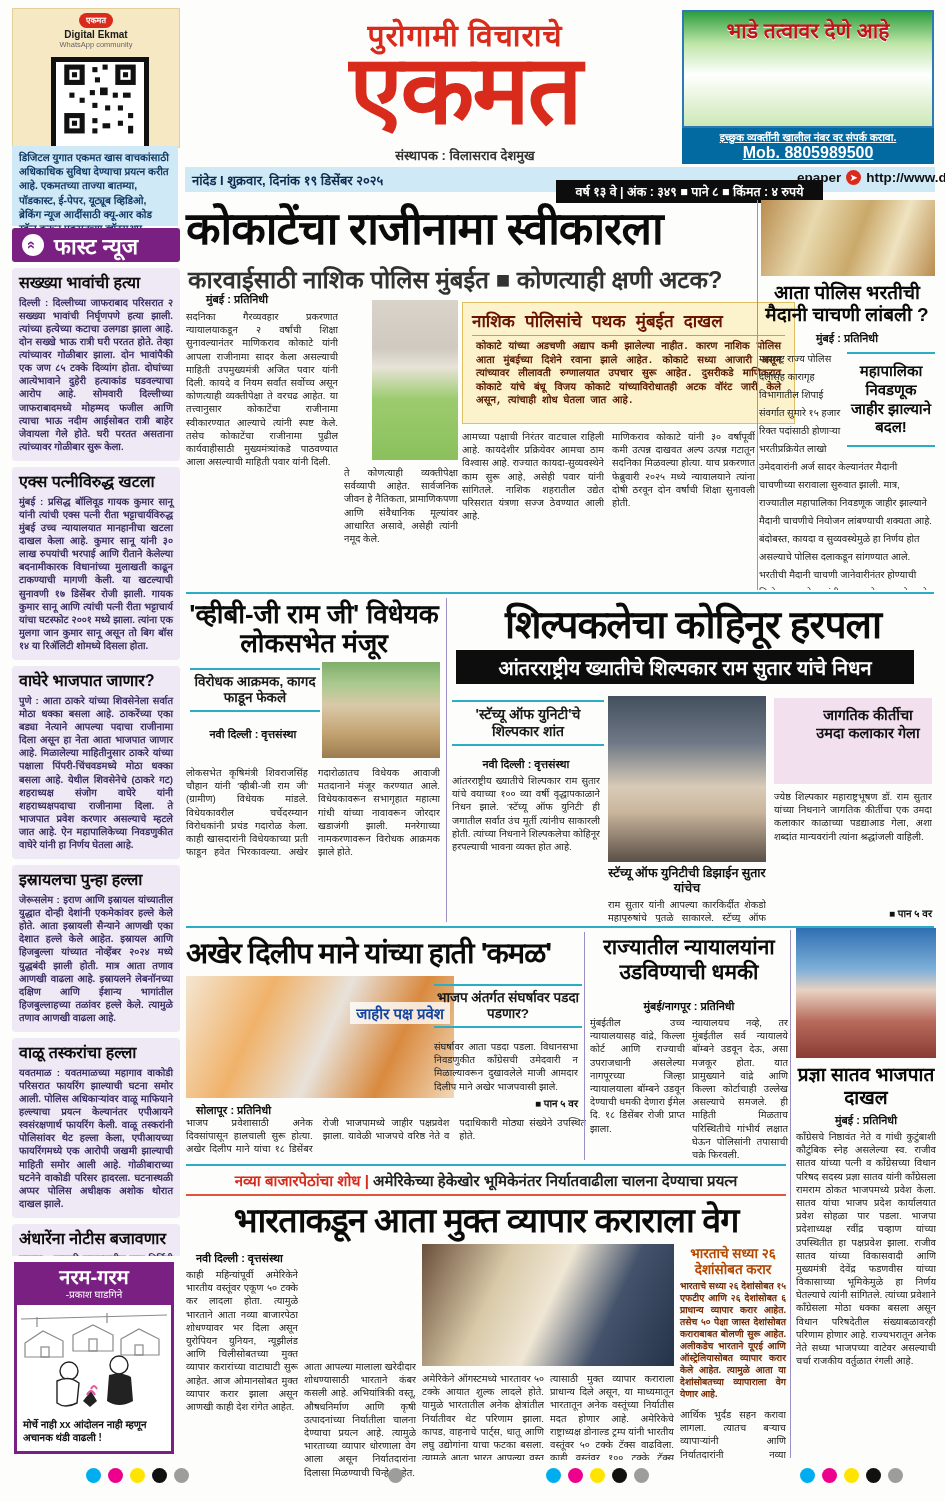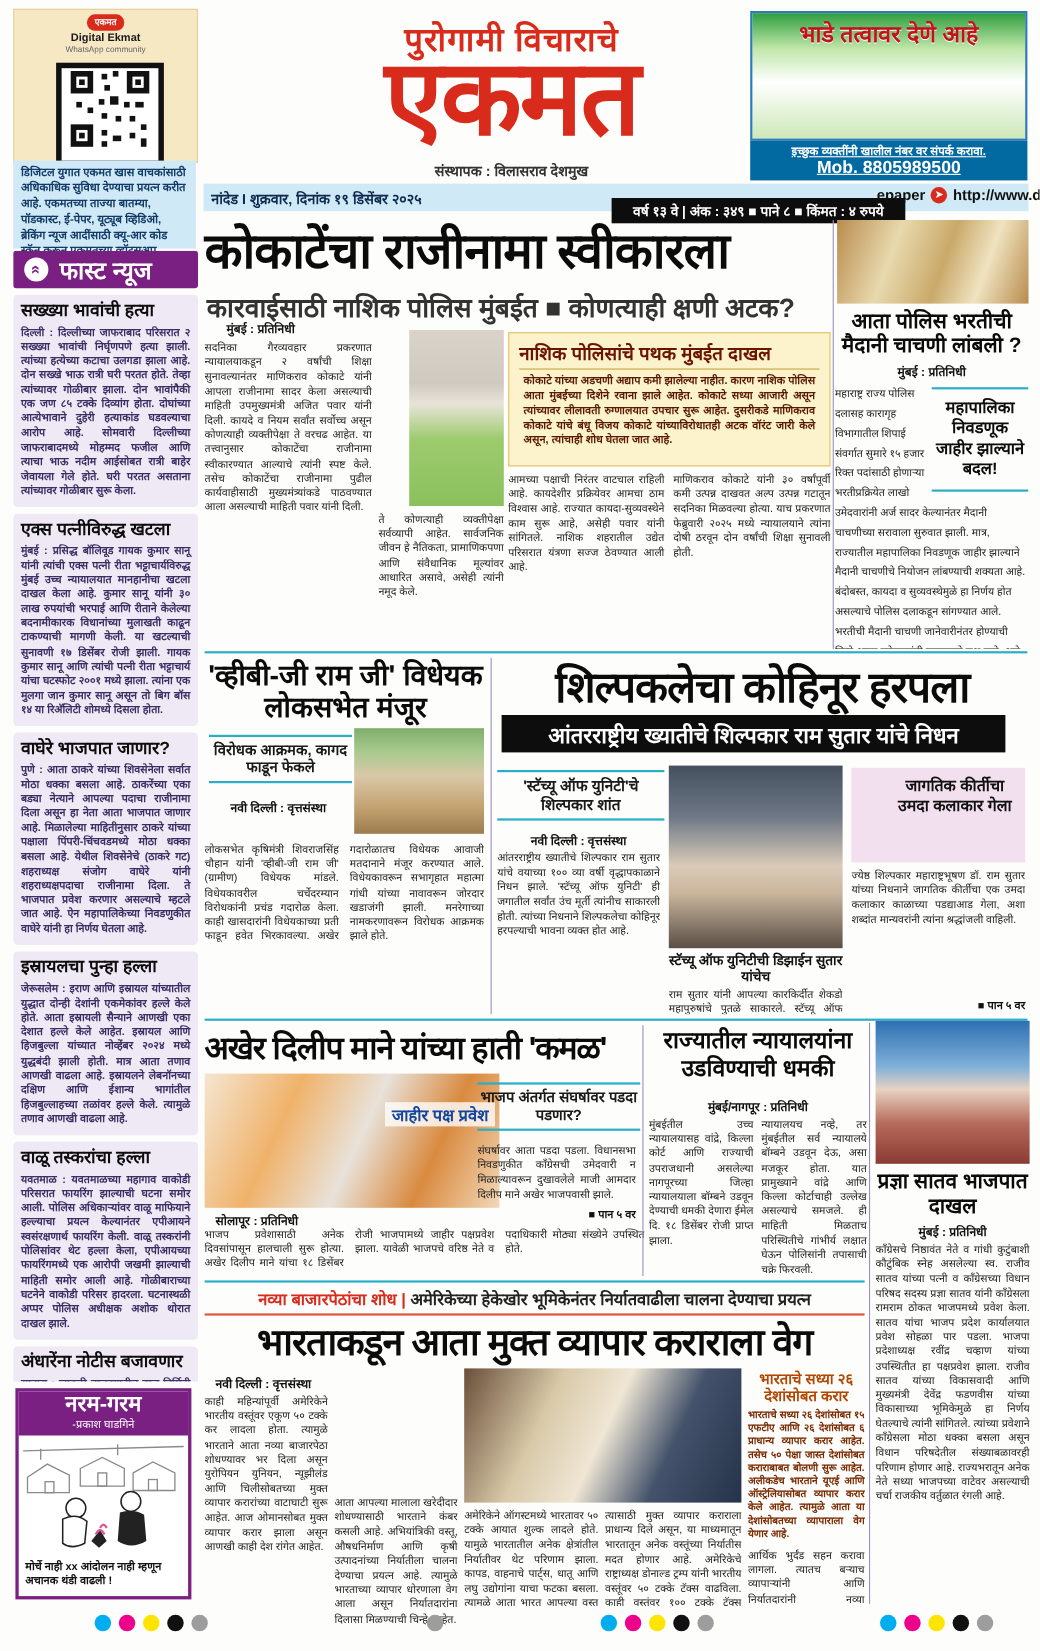--- a/index.html
+++ b/index.html
@@ -206,21 +206,21 @@
   </div>
   <div class="cartoon-cap">मोर्चे नाही xx आंदोलन नाही म्हणून अचानक थंडी वाढली !</div>
 </div>
 
 <div class="abs h-main" style="left:186px;top:206px;width:572px;">कोकाटेंचा राजीनामा स्वीकारला</div>
 <div class="abs h-sub" style="left:188px;top:262px;width:568px;">कारवाईसाठी नाशिक पोलिस मुंबईत ■ कोणत्याही क्षणी अटक?</div>
 <div class="abs byline" style="left:206px;top:291px;">मुंबई : प्रतिनिधी</div>
 <div class="abs body-txt" style="left:186px;top:310px;width:152px;height:280px;overflow:hidden;">सदनिका गैरव्यवहार प्रकरणात न्यायालयाकडून २ वर्षांची शिक्षा सुनावल्यानंतर माणिकराव कोकाटे यांनी आपला राजीनामा सादर केला असल्याची माहिती उपमुख्यमंत्री अजित पवार यांनी दिली. कायदे व नियम सर्वांत सर्वोच्च असून कोणत्याही व्यक्तीपेक्षा ते वरचढ आहेत. या तत्त्वानुसार कोकाटेंचा राजीनामा स्वीकारण्यात आल्याचे त्यांनी स्पष्ट केले. तसेच कोकाटेंचा राजीनामा पुढील कार्यवाहीसाठी मुख्यमंत्र्यांकडे पाठवण्यात आला असल्याची माहिती पवार यांनी दिली.</div>
 <div class="abs photo" style="left:372px;top:300px;width:86px;height:160px;background:linear-gradient(180deg,#d9d3c9 0%,#cfc9bf 30%,#e8e3d8 42%,#9ccb6e 62%,#8bc05c 100%);"></div>
 <div class="abs body-txt" style="left:344px;top:466px;width:114px;height:122px;overflow:hidden;">ते कोणत्याही व्यक्तीपेक्षा सर्वव्यापी आहेत. सार्वजनिक जीवन हे नैतिकता, प्रामाणिकपणा आणि संवैधानिक मूल्यांवर आधारित असावे, असेही त्यांनी नमूद केले.</div>
-<div class="abs yellow-box" style="left:462px;top:302px;width:293px;height:122px;box-sizing:border-box;">
+<div class="abs yellow-box" style="left:462px;top:302px;width:333px;height:122px;box-sizing:border-box;font-family:Liberation Mono, monospace;">
   <h3>नाशिक पोलिसांचे पथक मुंबईत दाखल</h3>
   <p>कोकाटे यांच्या अडचणी अद्याप कमी झालेल्या नाहीत. कारण नाशिक पोलिस आता मुंबईच्या दिशेने रवाना झाले आहेत. कोकाटे सध्या आजारी असून त्यांच्यावर लीलावती रुग्णालयात उपचार सुरू आहेत. दुसरीकडे माणिकराव कोकाटे यांचे बंधू विजय कोकाटे यांच्याविरोधातही अटक वॉरंट जारी केले असून, त्यांचाही शोध घेतला जात आहे.</p>
 </div>
 <div class="abs body-txt" style="left:462px;top:430px;width:142px;height:158px;overflow:hidden;">आमच्या पक्षाची निरंतर वाटचाल राहिली आहे. कायदेशीर प्रक्रियेवर आमचा ठाम विश्वास आहे. राज्यात कायदा-सुव्यवस्थेने काम सुरू आहे, असेही पवार यांनी सांगितले. नाशिक शहरातील उद्येत परिसरात यंत्रणा सज्ज ठेवण्यात आली आहे.</div>
 <div class="abs body-txt" style="left:612px;top:430px;width:143px;height:158px;overflow:hidden;">माणिकराव कोकाटे यांनी ३० वर्षांपूर्वी कमी उत्पन्न दाखवत अल्प उत्पन्न गटातून सदनिका मिळवल्या होत्या. याच प्रकरणात फेब्रुवारी २०२५ मध्ये न्यायालयाने त्यांना दोषी ठरवून दोन वर्षांची शिक्षा सुनावली होती.</div>
 
 <div class="abs vline" style="left:757px;top:200px;height:390px;"></div>
 <div class="abs photo" style="left:761px;top:200px;width:174px;height:76px;background:linear-gradient(110deg,#b98c4e 0%,#e8d9ae 30%,#caa96a 55%,#efe3c0 75%,#b98c4e 100%);"></div>
 <div class="abs b center" style="left:759px;top:282px;width:176px;font-size:19px;line-height:1.15;color:#0b0b0b;">आता पोलिस भरतीची मैदानी चाचणी लांबली ?</div>
 <div class="abs byline center" style="left:759px;top:330px;width:176px;">मुंबई : प्रतिनिधी</div>

